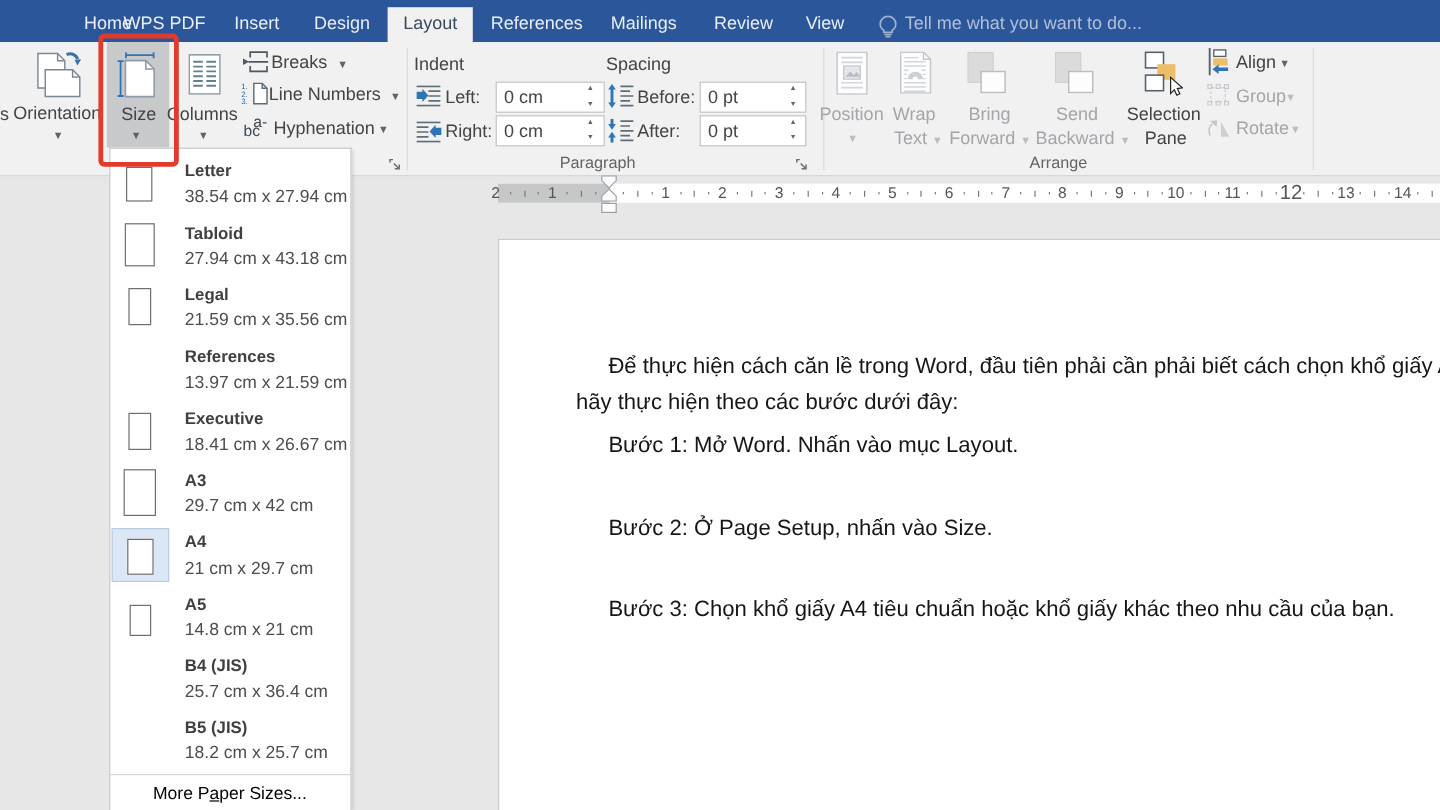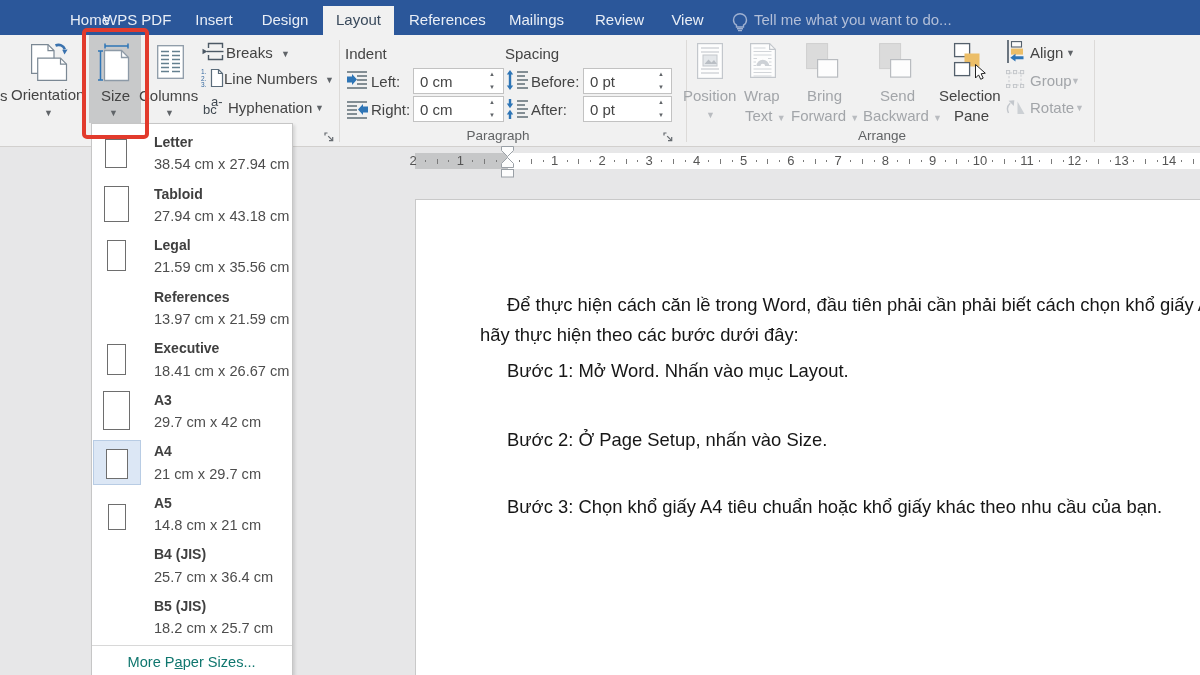--- a/index.html
+++ b/index.html
@@ -284,21 +284,21 @@
     <div style="position:absolute;left:594.0px;top:153px;width:16px;text-align:center;font-size:13px;line-height:16px;color:#555;">2</div>
     <div style="position:absolute;left:641.2px;top:153px;width:16px;text-align:center;font-size:13px;line-height:16px;color:#555;">3</div>
     <div style="position:absolute;left:688.5px;top:153px;width:16px;text-align:center;font-size:13px;line-height:16px;color:#555;">4</div>
     <div style="position:absolute;left:735.7px;top:153px;width:16px;text-align:center;font-size:13px;line-height:16px;color:#555;">5</div>
     <div style="position:absolute;left:782.9px;top:153px;width:16px;text-align:center;font-size:13px;line-height:16px;color:#555;">6</div>
     <div style="position:absolute;left:830.2px;top:153px;width:16px;text-align:center;font-size:13px;line-height:16px;color:#555;">7</div>
     <div style="position:absolute;left:877.4px;top:153px;width:16px;text-align:center;font-size:13px;line-height:16px;color:#555;">8</div>
     <div style="position:absolute;left:924.7px;top:153px;width:16px;text-align:center;font-size:13px;line-height:16px;color:#555;">9</div>
     <div style="position:absolute;left:971.9px;top:153px;width:16px;text-align:center;font-size:13px;line-height:16px;color:#555;">10</div>
     <div style="position:absolute;left:1019.1px;top:153px;width:16px;text-align:center;font-size:13px;line-height:16px;color:#555;">11</div>
-    <div style="position:absolute;left:1066.4px;top:153px;width:16px;text-align:center;font-size:12px;line-height:16px;color:#555;">12</div>
+    <div style="position:absolute;left:1066.4px;top:153px;width:16px;text-align:left;font-size:17px;line-height:16px;color:#555;">12</div>
     <div style="position:absolute;left:1113.6px;top:153px;width:16px;text-align:center;font-size:13px;line-height:16px;color:#555;">13</div>
     <div style="position:absolute;left:1160.9px;top:153px;width:16px;text-align:center;font-size:13px;line-height:16px;color:#555;">14</div>
     <div style="position:absolute;left:519.3px;top:160px;width:1px;height:2px;background:#7a7a7a;"></div>
     <div style="position:absolute;left:531.1px;top:158.5px;width:1px;height:5px;background:#7a7a7a;"></div>
     <div style="position:absolute;left:542.9px;top:160px;width:1px;height:2px;background:#7a7a7a;"></div>
     <div style="position:absolute;left:566.5px;top:160px;width:1px;height:2px;background:#7a7a7a;"></div>
     <div style="position:absolute;left:578.4px;top:158.5px;width:1px;height:5px;background:#7a7a7a;"></div>
     <div style="position:absolute;left:590.2px;top:160px;width:1px;height:2px;background:#7a7a7a;"></div>
     <div style="position:absolute;left:613.8px;top:160px;width:1px;height:2px;background:#7a7a7a;"></div>
     <div style="position:absolute;left:625.6px;top:158.5px;width:1px;height:5px;background:#7a7a7a;"></div>
@@ -379,15 +379,15 @@
 <div class="item-t" style="top:444.3px;">A4</div>
 <div class="item-d" style="top:466.7px;">21 cm x 29.7 cm</div>
 <div class="item-t" style="top:495.8px;">A5</div>
 <div class="item-d" style="top:518.2px;">14.8 cm x 21 cm</div>
 <div class="item-t" style="top:547.4px;">B4 (JIS)</div>
 <div class="item-d" style="top:569.8px;">25.7 cm x 36.4 cm</div>
 <div class="item-t" style="top:599px;">B5 (JIS)</div>
 <div class="item-d" style="top:621.4px;">18.2 cm x 25.7 cm</div>
 
 <div class="abs" style="left:92px;top:645px;width:200px;height:1px;background:#d8d8d8;"></div>
-<div class="abs" style="left:127.5px;top:654px;font-size:14.6px;color:#0f766e;">More P<span style="text-decoration:underline;">a</span>per Sizes...</div>
+<div class="abs" style="left:127.5px;top:654px;font-size:14.6px;color:#000000;">More P<span style="text-decoration:underline;">a</span>per Sizes...</div>
 
 <div class="abs" style="left:82px;top:28px;width:67px;height:111px;border:4px solid #e23a2c;border-radius:5px;box-sizing:border-box;"></div>
 
 </body></html>

